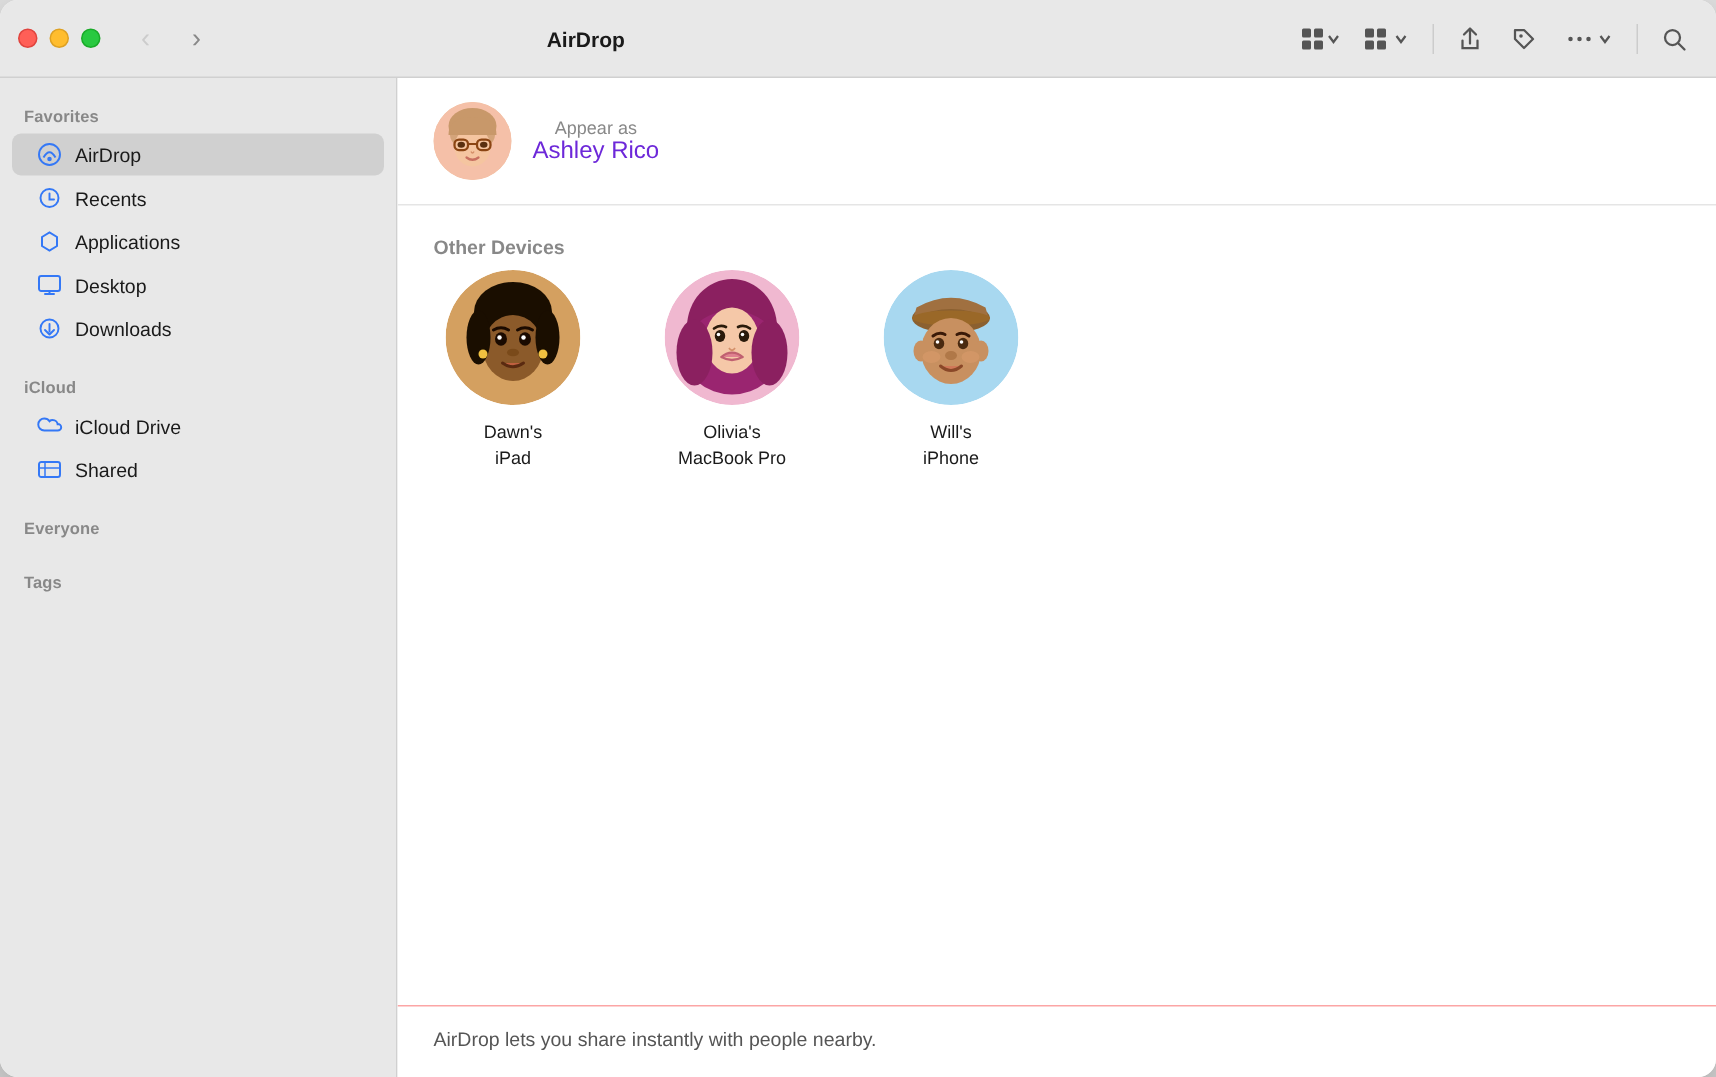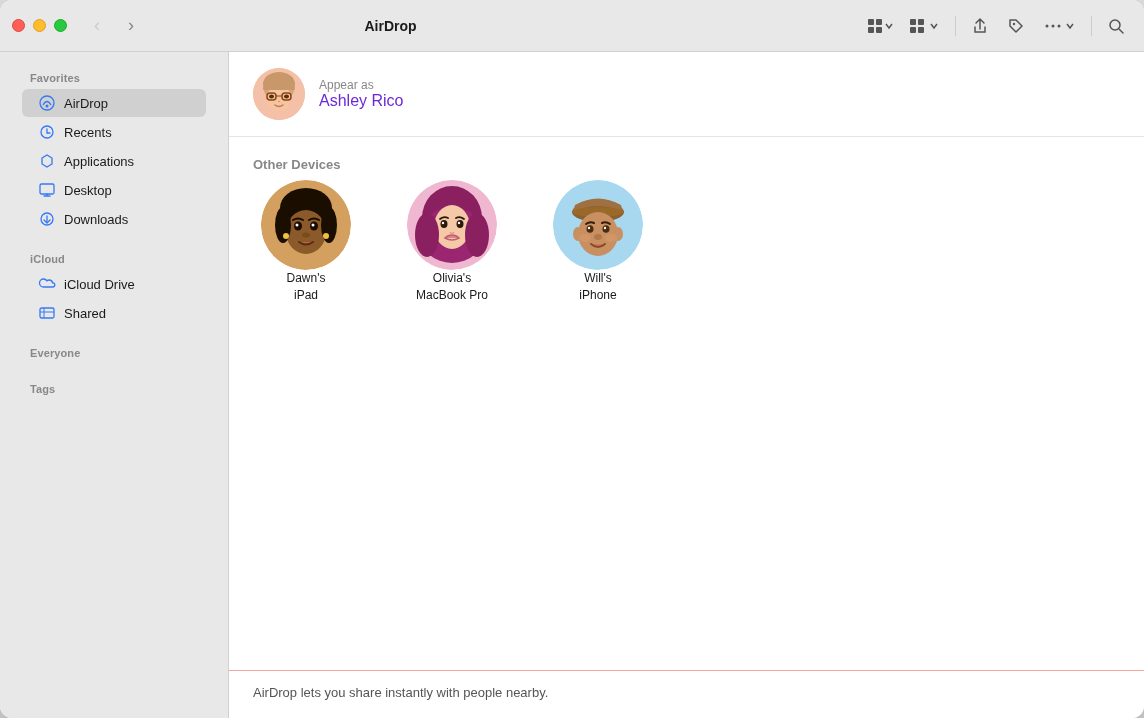--- a/index.html
+++ b/index.html
@@ -126,25 +126,25 @@
 
     
     .main-layout {
       display: flex;
       flex: 1;
       overflow: hidden;
     }
 
     
     .sidebar {
-      width: 229px;
+      width: 265px;
       background: #e8e8e8;
       border-right: 1px solid #d0d0d0;
       overflow-y: auto;
-      padding: 12px 14px;
+      padding: 12px 0;
       flex-shrink: 0;
     }
 
     .sidebar-section-label {
       font-size: 11px;
       font-weight: 600;
       color: #888;
       text-transform: none;
       padding: 8px 16px 4px 16px;
       letter-spacing: 0.01em;
@@ -213,20 +213,21 @@
     }
 
     .appear-as-text {
       display: flex;
       flex-direction: column;
     }
 
     .appear-as-label {
       font-size: 12px;
       color: #888;
+      text-align: center;
     }
 
     .appear-as-name {
       font-size: 16px;
       font-weight: 400;
       color: #6d28d9;
     }
 
     .other-devices-section {
       padding: 20px 24px;
@@ -242,21 +243,21 @@
     .devices-grid {
       display: flex;
       gap: 40px;
       align-items: flex-start;
     }
 
     .device-item {
       display: flex;
       flex-direction: column;
       align-items: center;
-      gap: 0;
+      gap: 10px;
       cursor: pointer;
       padding: 8px;
       border-radius: 8px;
     }
 
     .device-avatar {
       width: 90px;
       height: 90px;
       border-radius: 50%;
       overflow: hidden;

